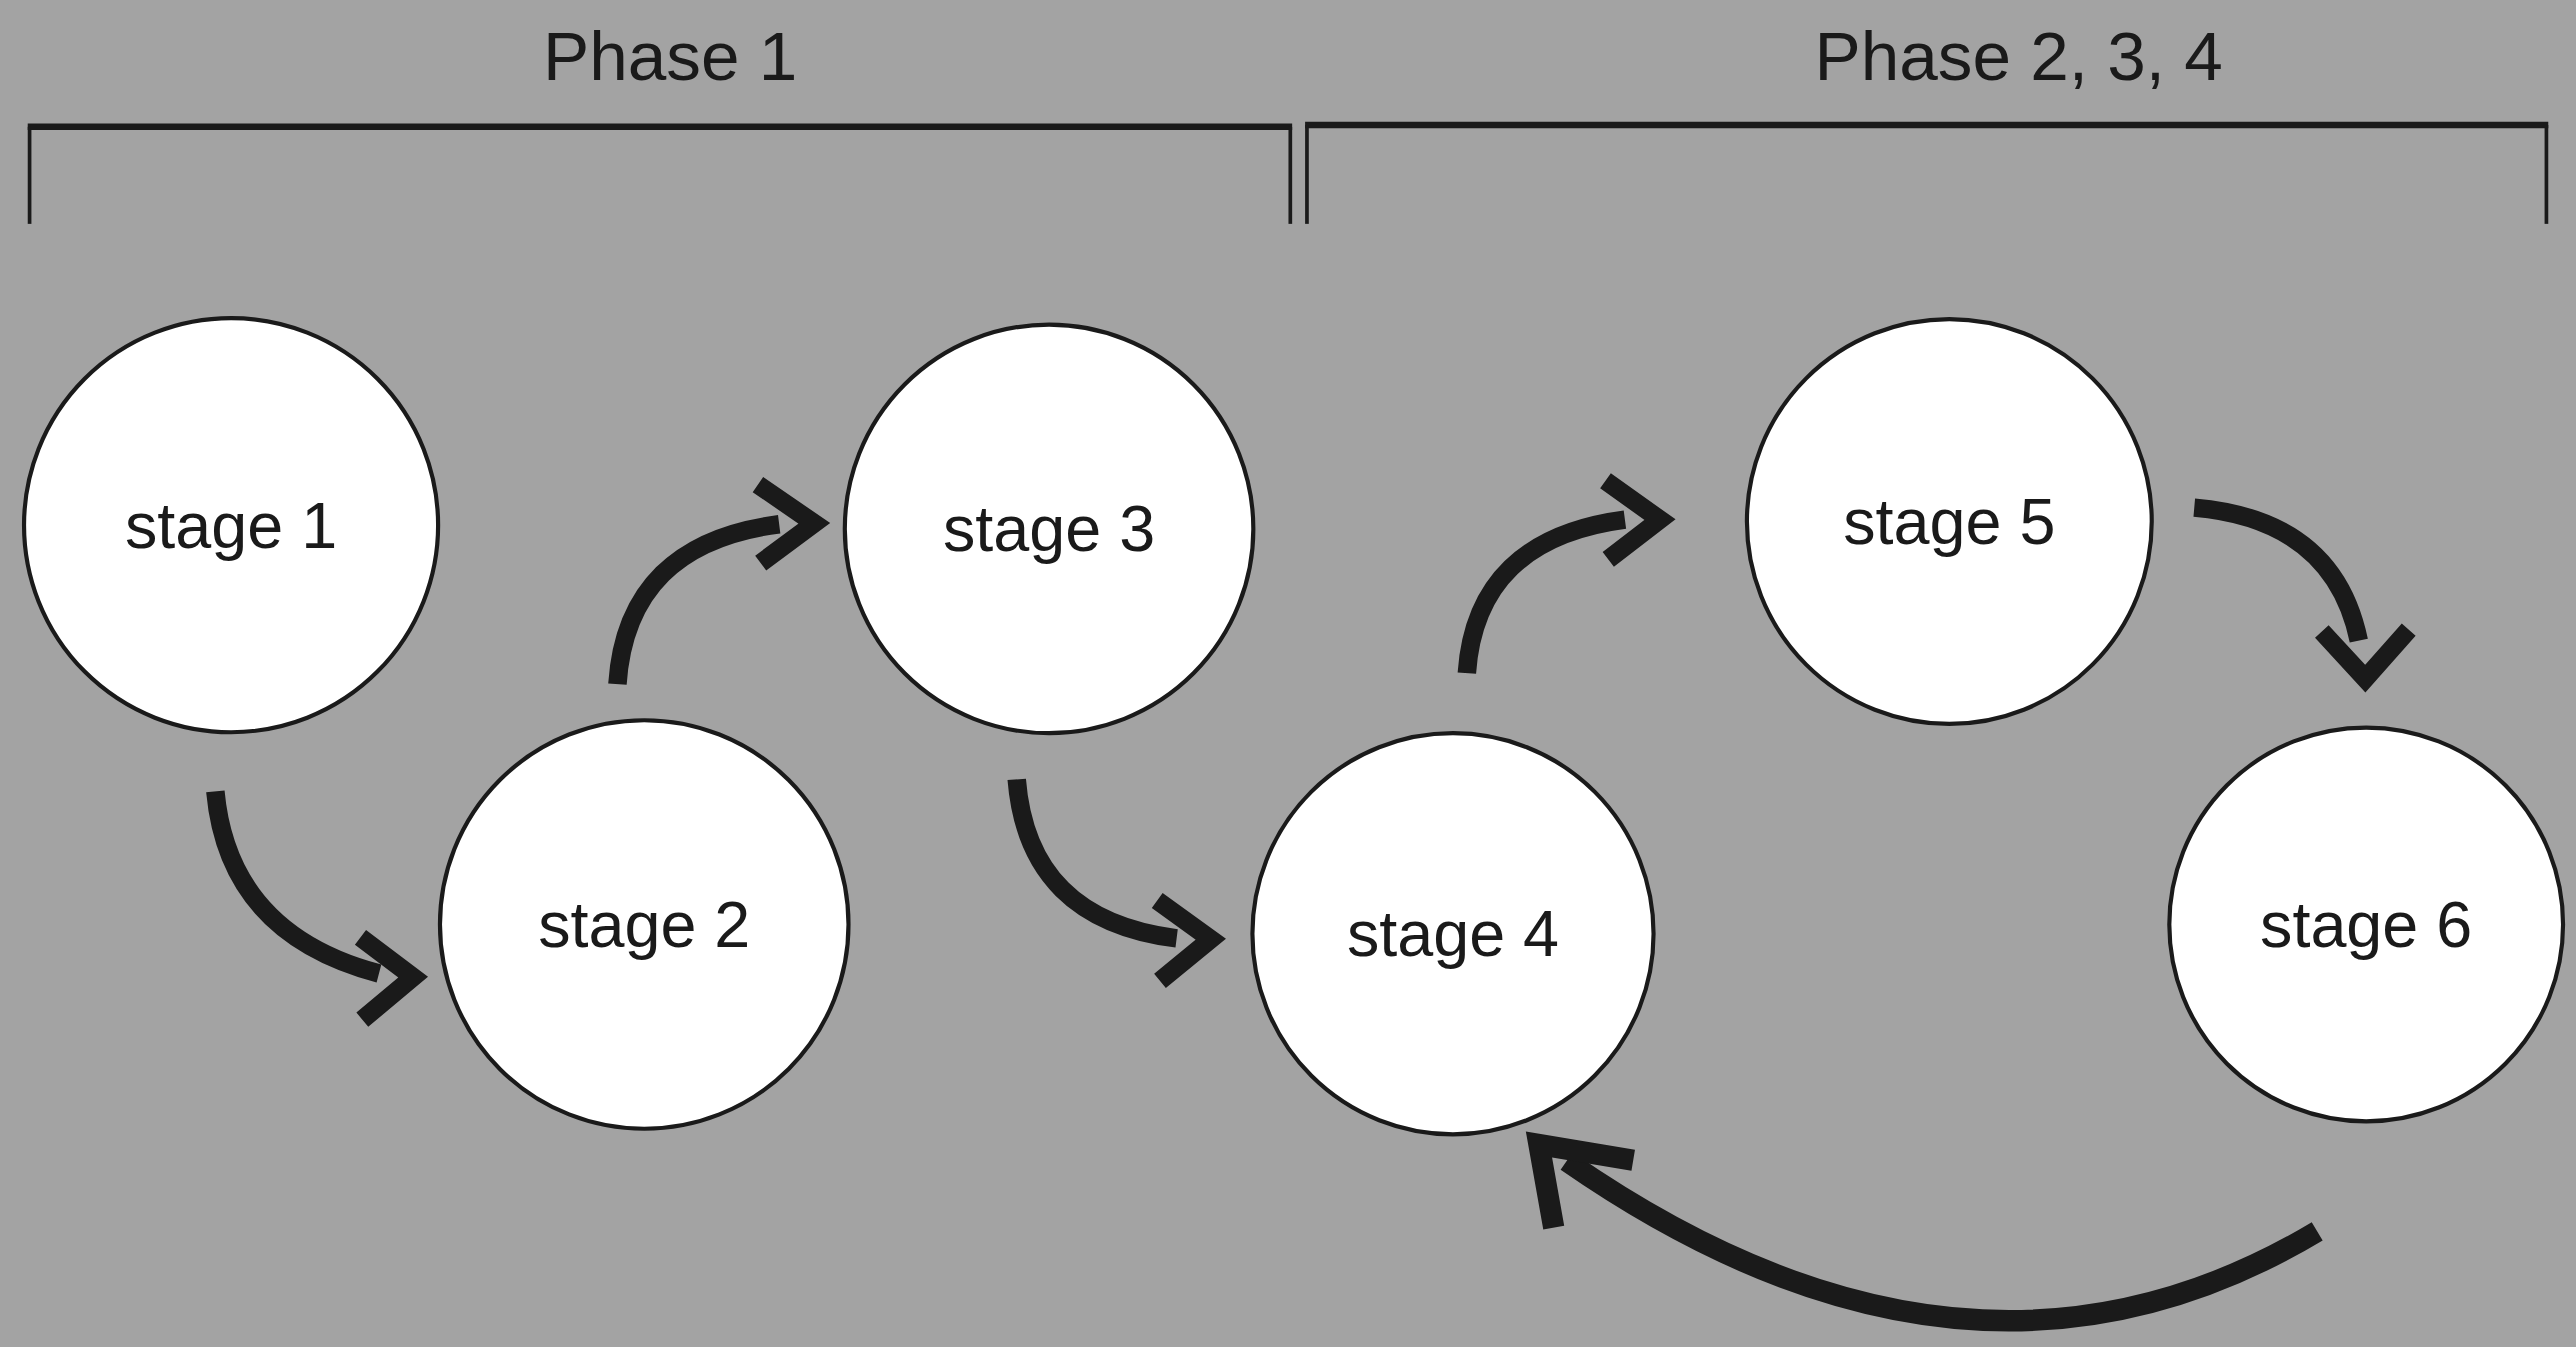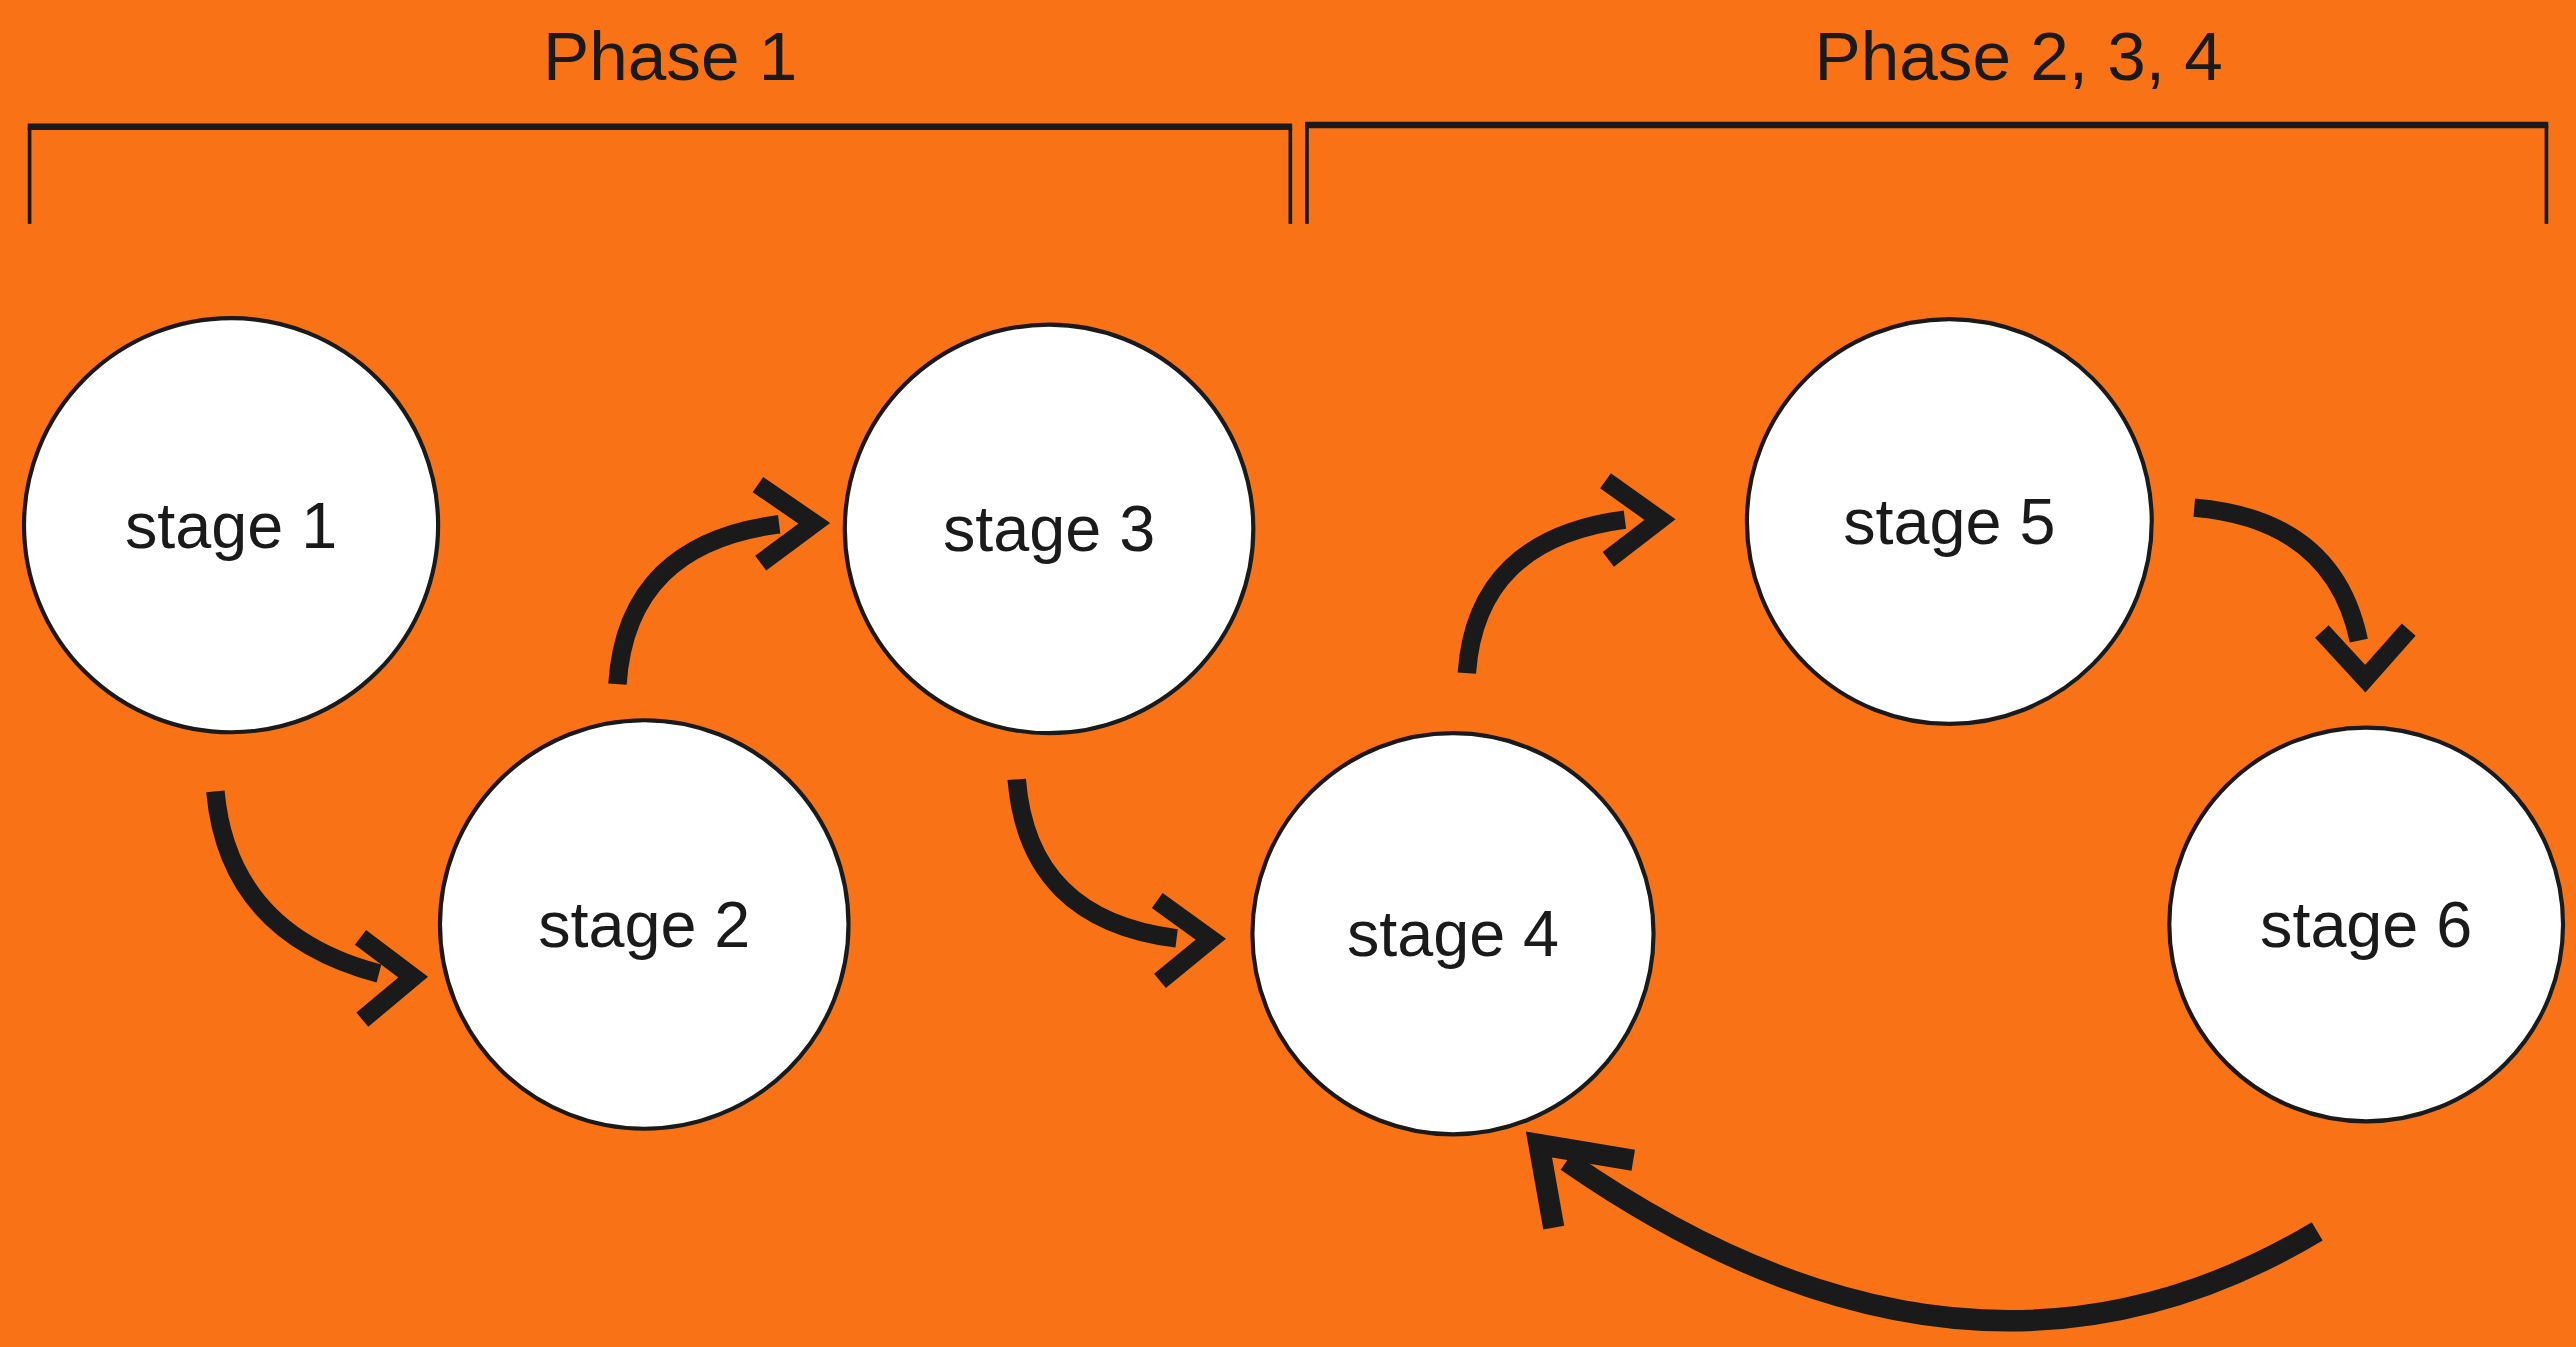--- a/index.html
+++ b/index.html
@@ -4,21 +4,21 @@
 <style>
   html, body {
     margin: 0;
     padding: 0;
     background: #ffffff;
   }
   .canvas {
     position: relative;
     width: 2576px;
     height: 1348px;
-    background: #f97316;
+    background: #a3a3a3;
     font-family: "Liberation Sans", sans-serif;
   }
   svg { display: block; }
   .phase-label {
     font-family: "Liberation Sans", sans-serif;
     font-size: 75px;
     fill: #1a1a1a;
   }
   .stage-label {
     font-family: "Liberation Sans", sans-serif;

